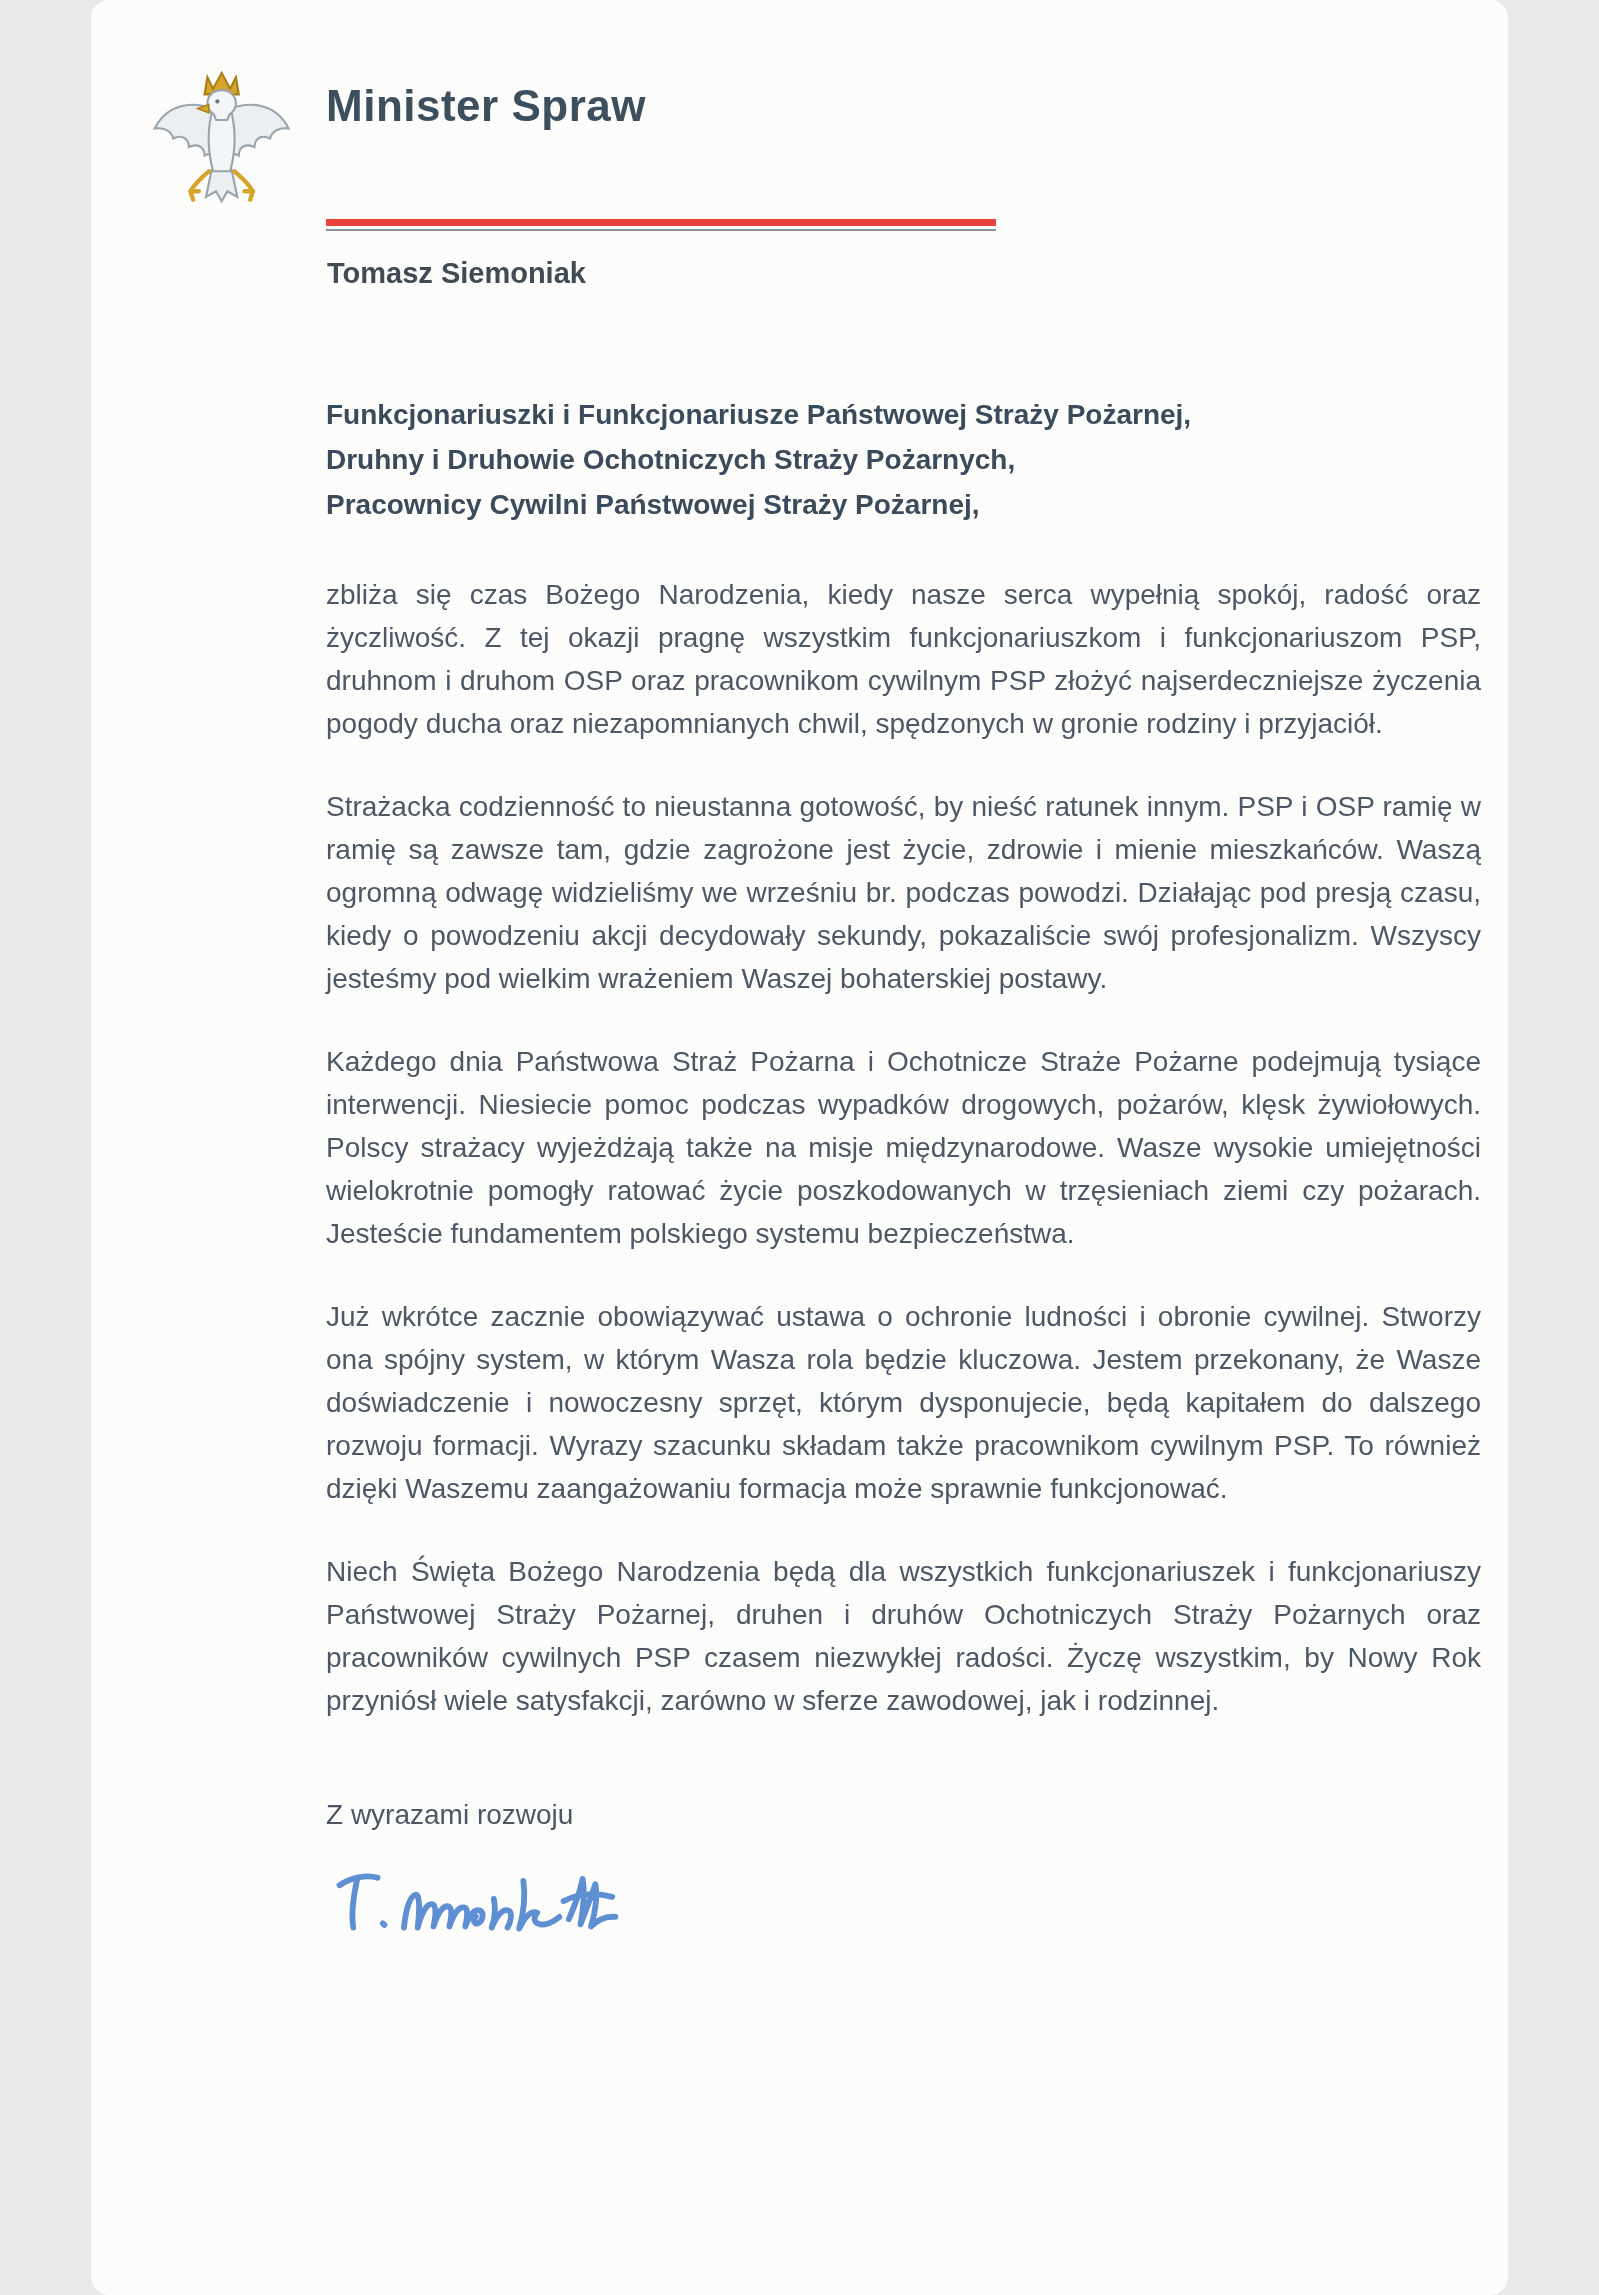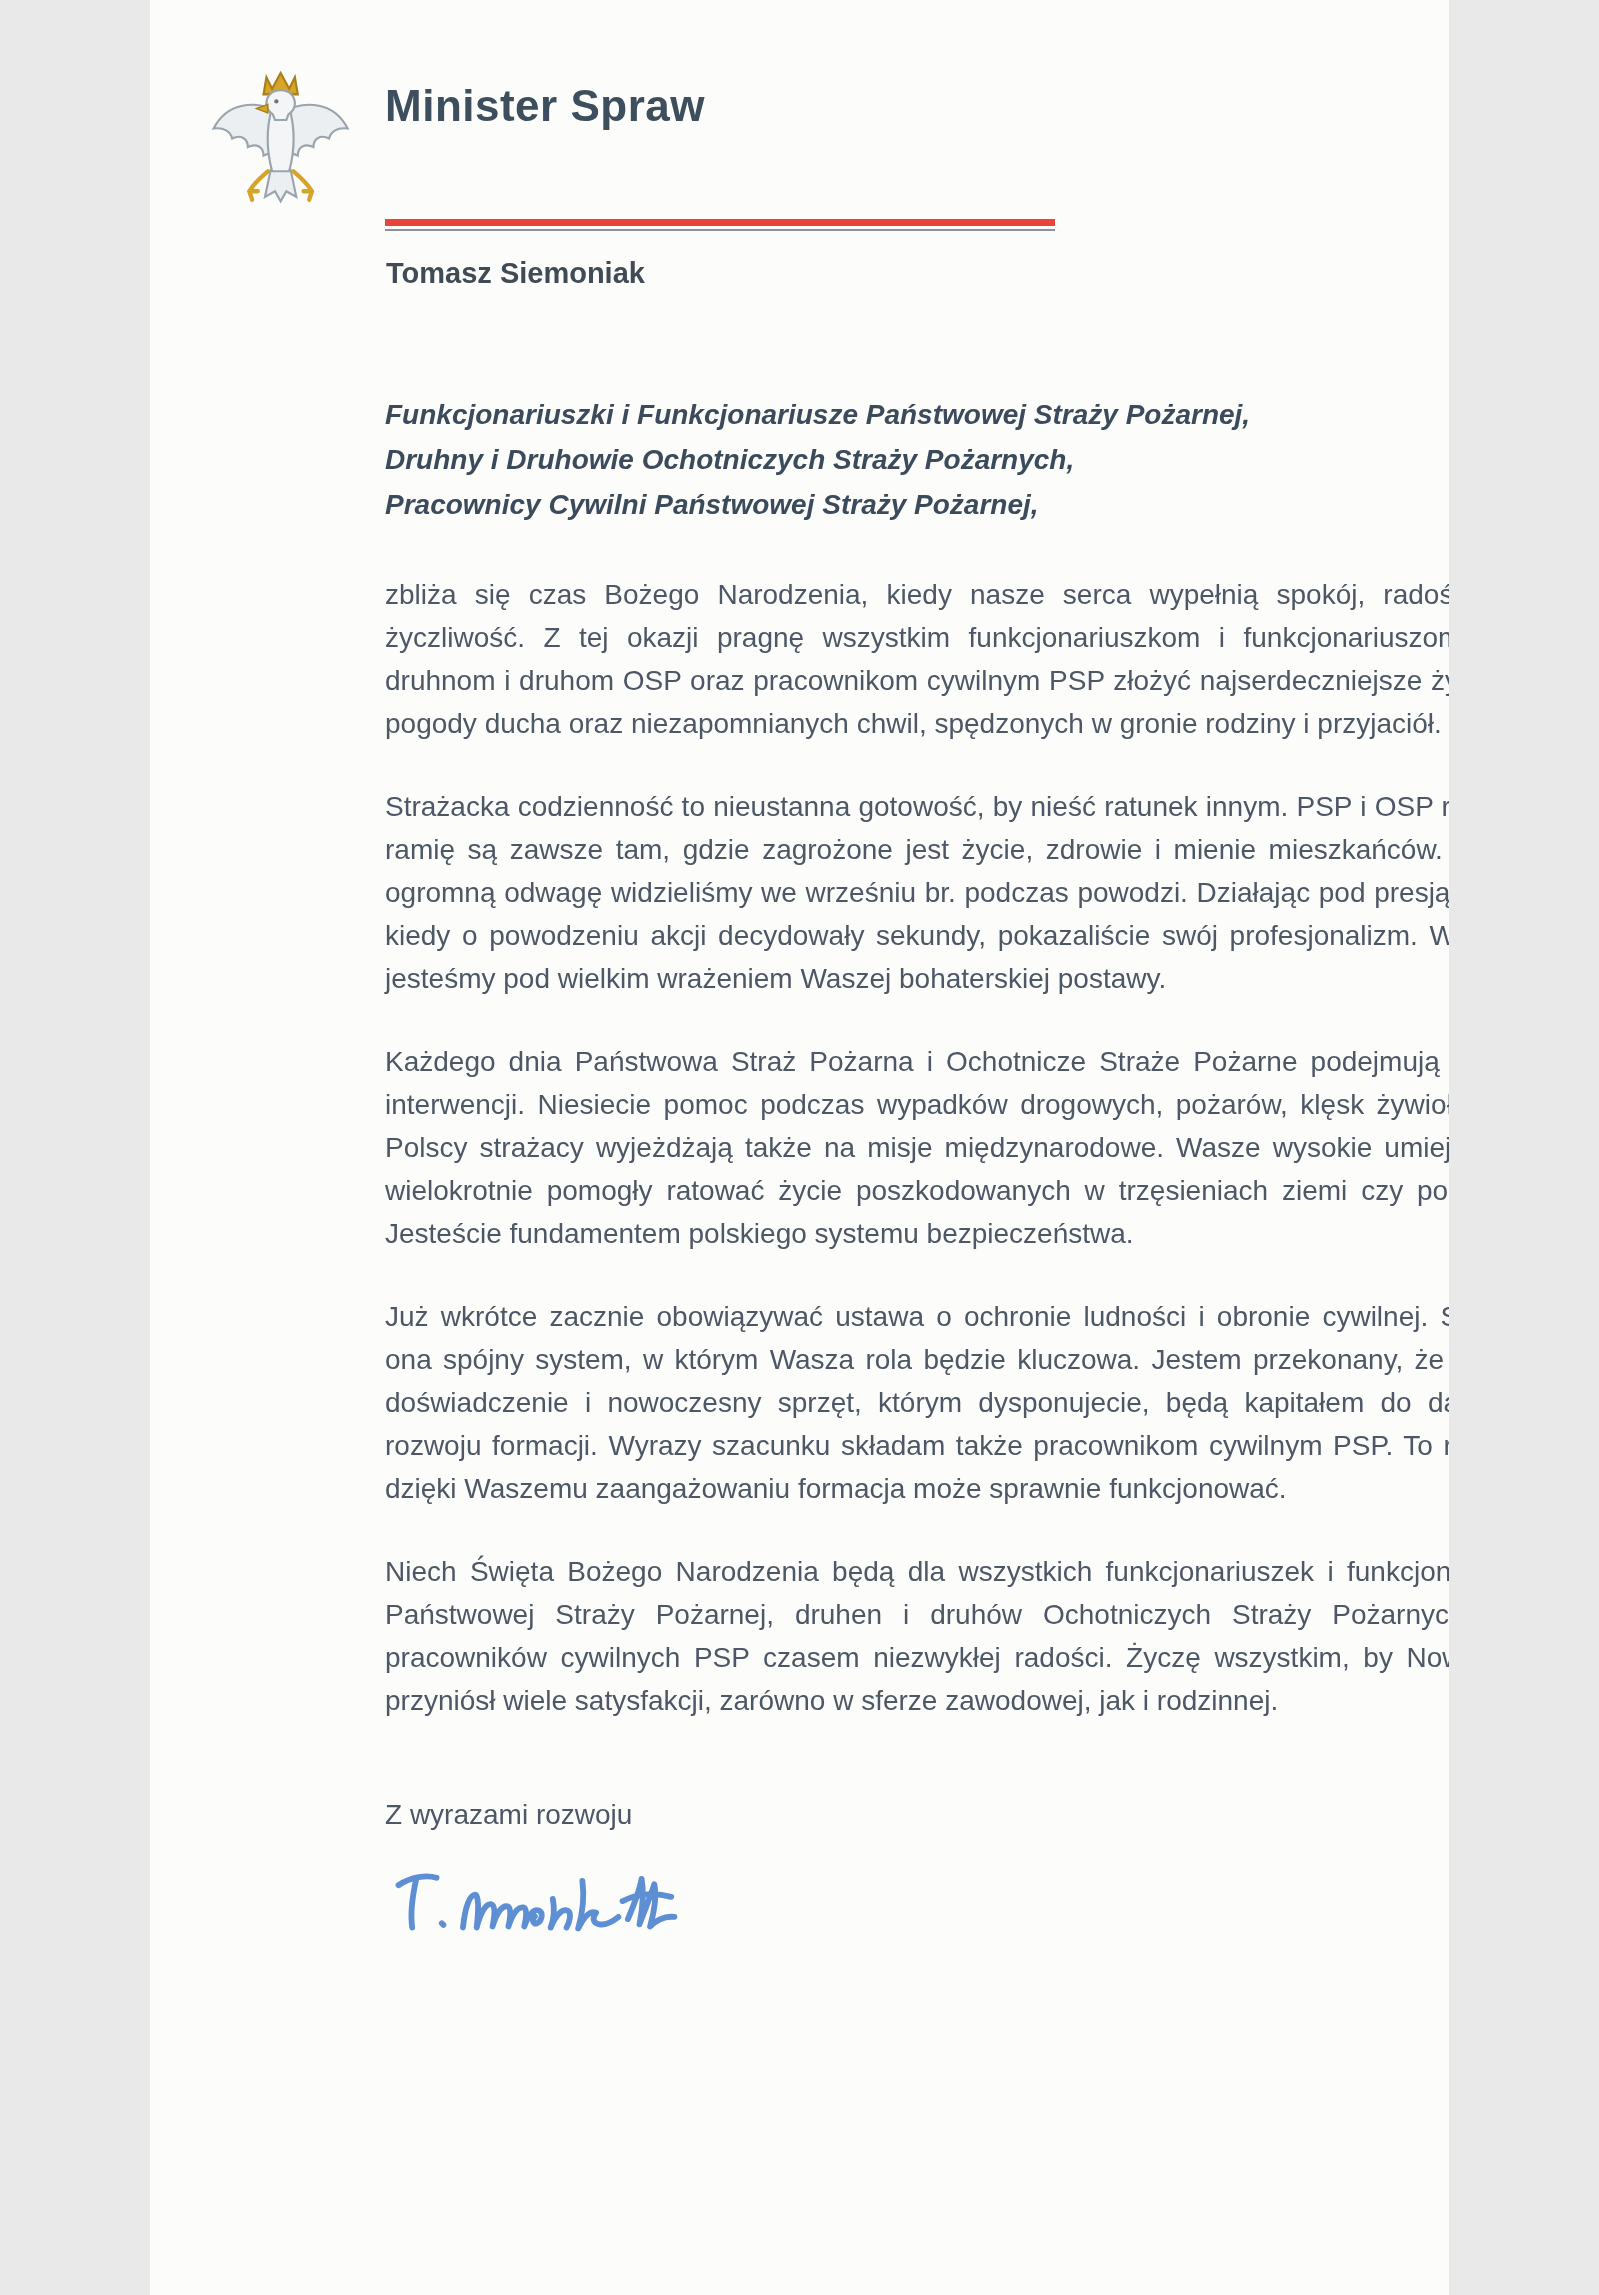--- a/index.html
+++ b/index.html
@@ -1,24 +1,25 @@
 <!DOCTYPE html>
 <html lang="pl" style="--page-bg: #fcfcfb; --title-color: #3d4e5c; --rule-red: #e8443c; --rule-gray: #8d9296; --text-color: #4d5765; --bold-color: #3c4b5c; --ink-color: #5e8fd2;font-size:8.3px"><head>
 <meta charset="utf-8">
 <style>
   * { box-sizing: border-box; margin: 0; padding: 0; }
   html, body { background: #e9e9e9; }
   .page {
     position: relative;
-    width: 1299px;
+    width: 1417px;
     height: 2295px;
     margin: 0 auto;
     background: var(--page-bg, #fcfcfb);
     font-family: "Liberation Sans", sans-serif;
     overflow: hidden;
+    border-radius: 18px;
   }
   
   .eagle {
     position: absolute;
     left: 54px;
     top: 63px;
     width: 159px;
     height: 171px;
   }
   .eagle svg { width: 100%; height: 100%; }
@@ -54,21 +55,20 @@
     left: 235px;
     top: 392px;
     width: 1155px;
     color: var(--text-color, #4d5765);
   }
   .salutation p {
     font-weight: 700;
     font-size: 28px;
     line-height: 45px;
     color: var(--bold-color, #3c4b5c);
-    font-style: italic;
   }
   .para {
     font-size: 28px;
     line-height: 43px;
     text-align: justify;
     margin-top: 40px;
   }
   .para-first { margin-top: 46px; }
   .closing {
     font-size: 28px;

